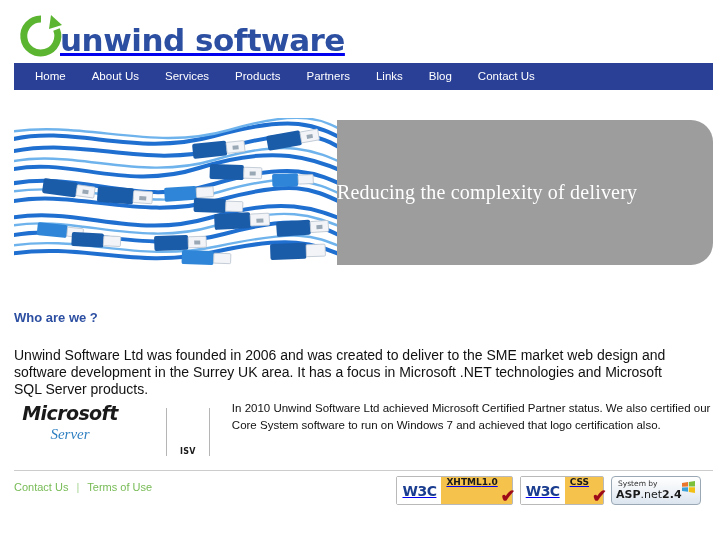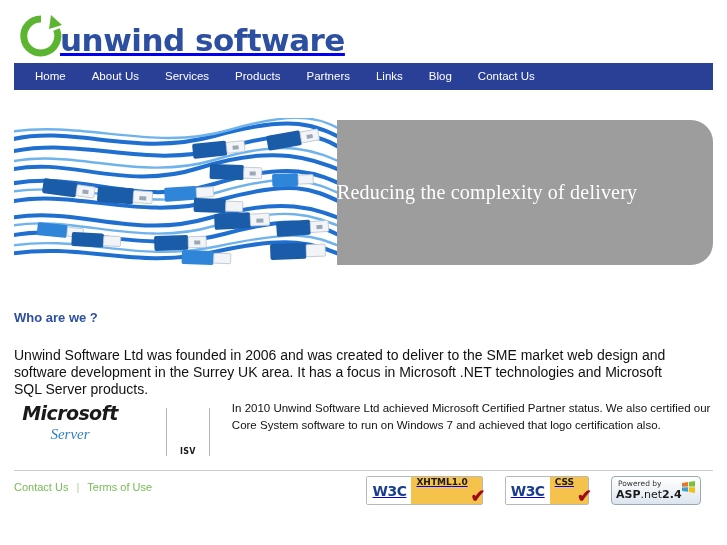--- a/index.html
+++ b/index.html
@@ -249,21 +249,21 @@
     color: #aad493;
     padding: 0 8px;
   }
 
   .badges {
     position: absolute;
     right: 12px;
     top: -4px;
     display: flex;
     align-items: center;
-    gap: 22px;
+    gap: 7px;
   }
   .w3c-badge {
     height: 27px;
     border: 1px solid #b9b9b9;
     border-radius: 2px;
     display: flex;
     align-items: stretch;
     background: #ffffff;
     position: relative;
     overflow: visible;
@@ -520,21 +520,21 @@
         <span class="w3c-left">
           <span class="w3c-logo">W3C</span>
         </span>
         <span class="w3c-right">
           <span class="w3c-line1">CSS</span>
           <span class="w3c-check">✔</span>
         </span>
       </a>
 
       <a class="aspnet-badge" href="#">
-        <span class="aspnet-powered">Powered by</span>
+        <span class="aspnet-powered">System by</span>
         <span class="aspnet-main"><b>ASP</b><span>.net</span><b>2.4</b></span>
         <span class="aspnet-flag">
           <svg width="13" height="12" viewBox="0 0 13 12" aria-hidden="true">
             <path d="M0 2 L6 1 L6 5.5 L0 5.8 Z" fill="#e8762d"></path>
             <path d="M6.8 0.9 L13 0 L13 5.4 L6.8 5.5 Z" fill="#7bbf3a"></path>
             <path d="M0 6.4 L6 6.3 L6 10.8 L0 10 Z" fill="#3aa0d8"></path>
             <path d="M6.8 6.3 L13 6.2 L13 12 L6.8 11.1 Z" fill="#f2c014"></path>
           </svg>
         </span>
       </a>

